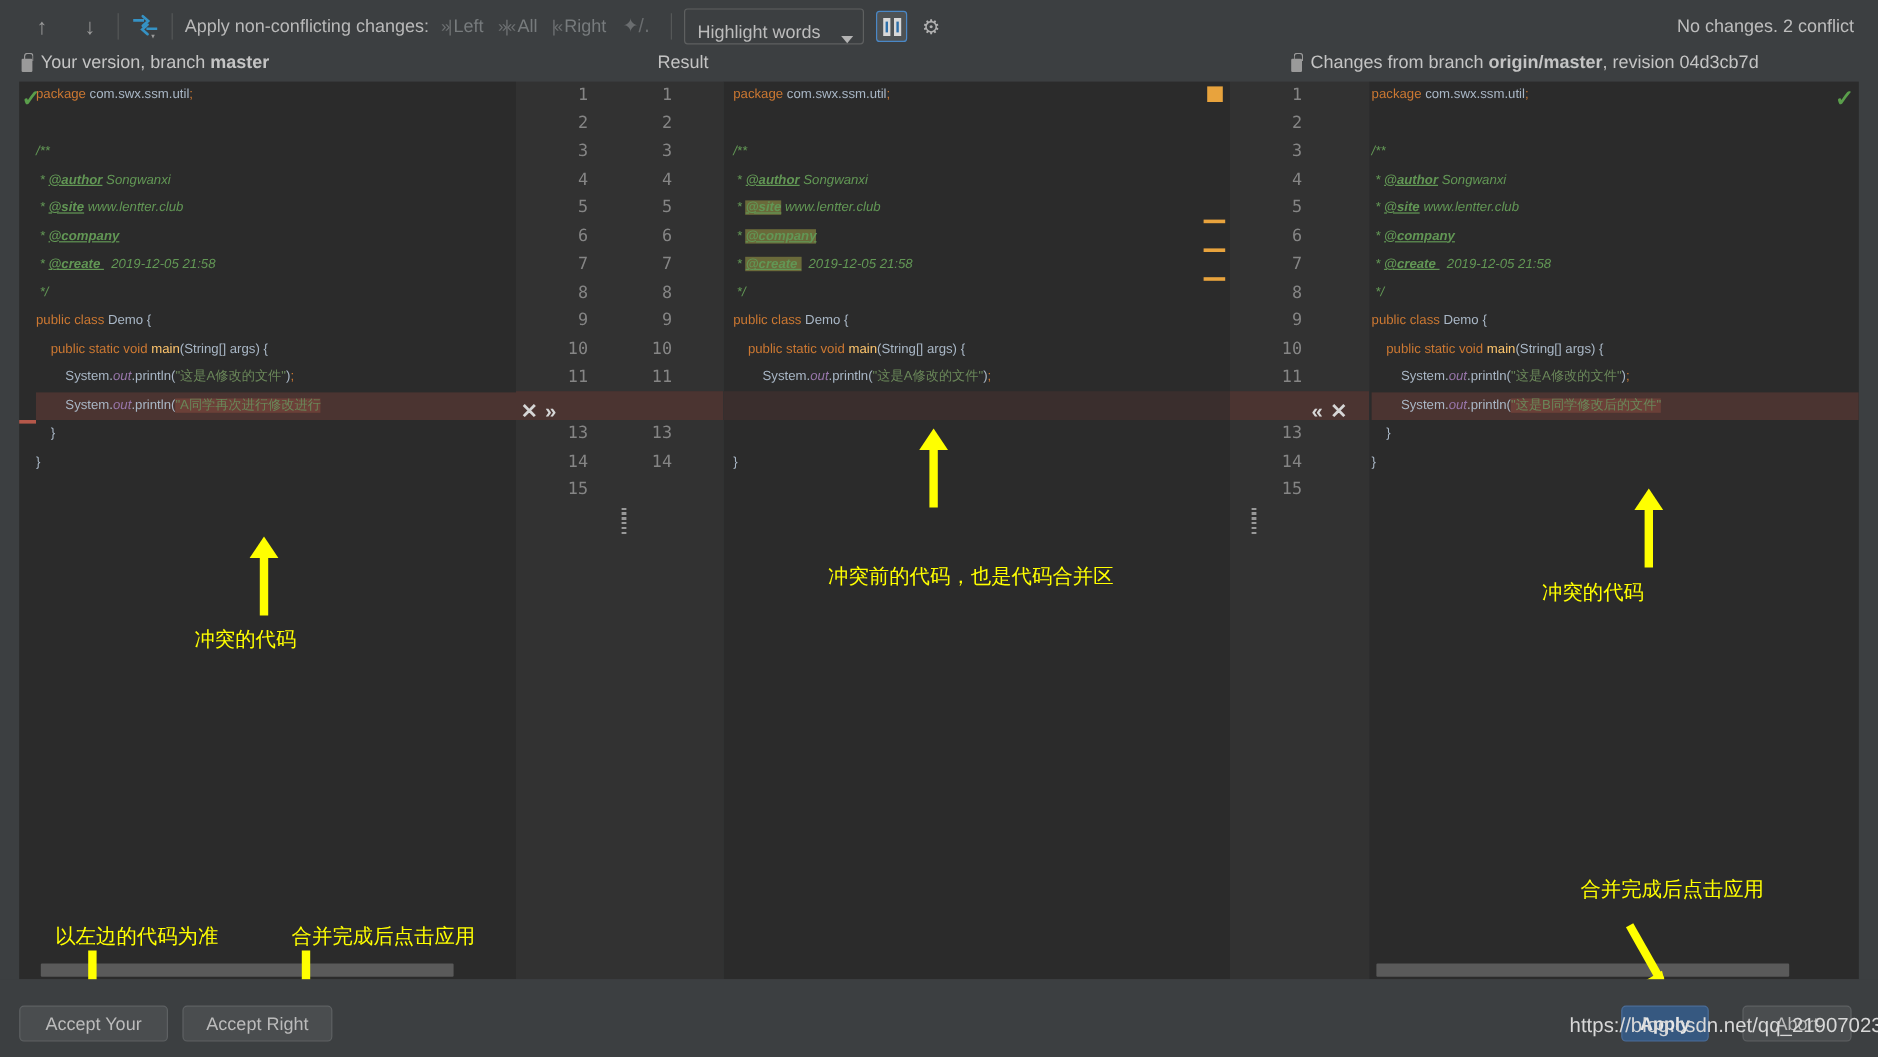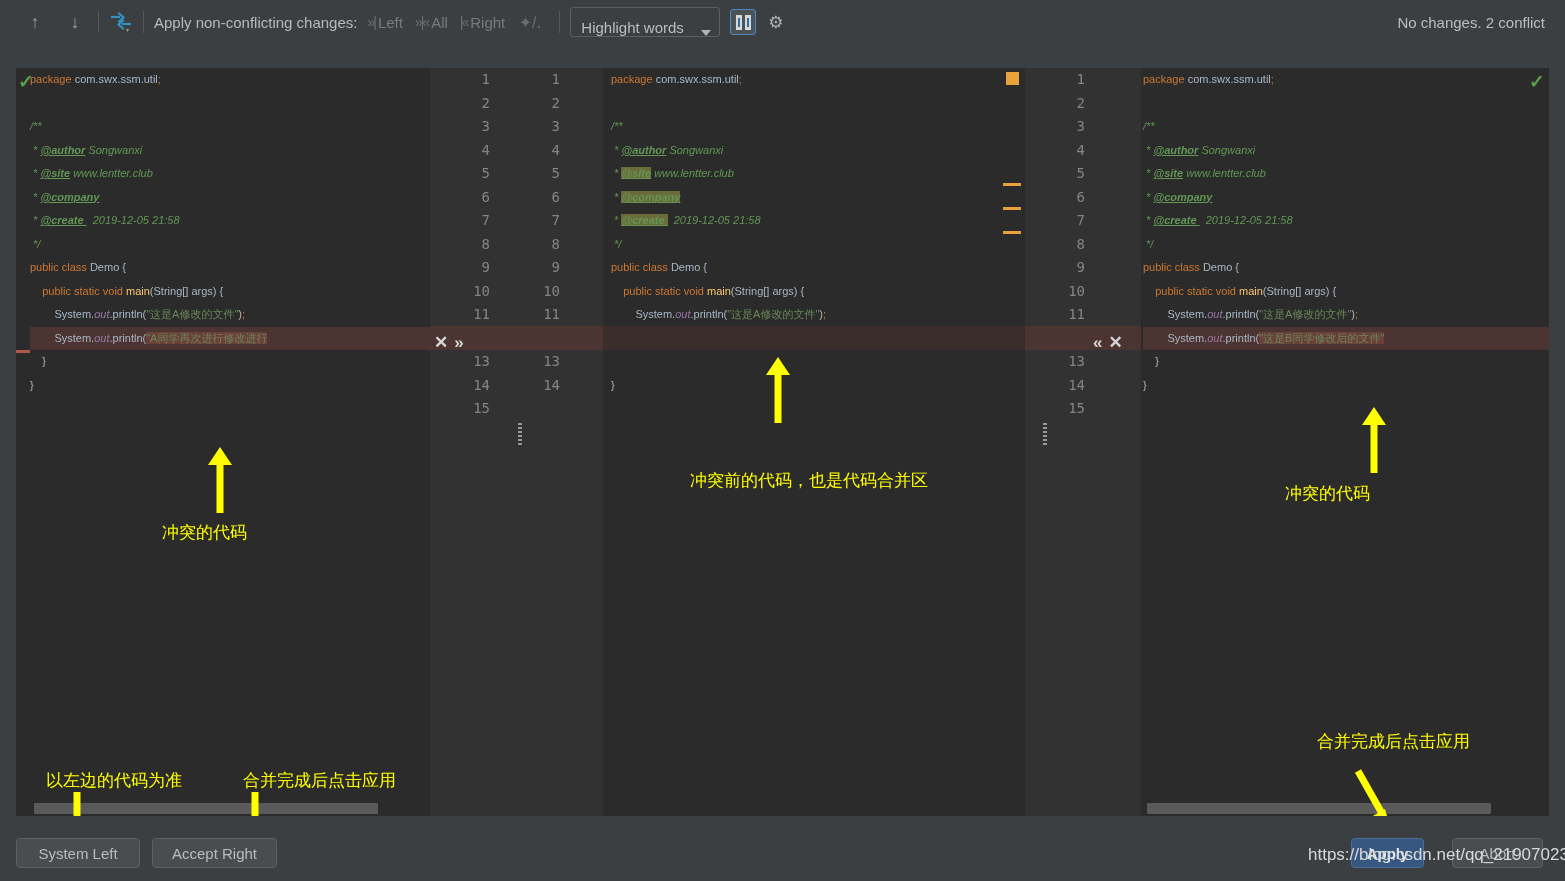--- a/index.html
+++ b/index.html
@@ -199,20 +199,31 @@
       </svg>
     </div>
 
     <div class="gear">
       <span>⚙</span>
     </div>
   </div>
 
   <div class="nochanges">No changes. 2 conflict</div>
 
+  <div class="headerrow">
+    <div class="hdr-left">
+      <span class="lock"></span>
+      <span><span>Your version, branch </span><span class="b">master</span></span>
+    </div>
+    <div class="hdr-mid">Result</div>
+    <div class="hdr-right">
+      <span class="lock"></span>
+      <span><span>Changes from branch </span><span class="b">origin/master</span><span>, revision 04d3cb7d</span></span>
+    </div>
+  </div>
 
   <div class="pane" id="pane-left">
     <div class="code pad-l" id="code-left"><div class="ln"><span class="kw">package</span><span class="plain"> com.swx.ssm.util</span><span class="semi">;</span></div><div class="ln">&nbsp;</div><div class="ln"><span class="cmt">/**</span></div><div class="ln"><span class="cmt"> * </span><span class="tag">@author</span><span class="cmt"> Songwanxi</span></div><div class="ln"><span class="cmt"> * </span><span class="tag">@site</span><span class="cmt"> www.lentter.club</span></div><div class="ln"><span class="cmt"> * </span><span class="tag">@company</span></div><div class="ln"><span class="cmt"> * </span><span class="tag">@create </span><span class="cmt">  2019-12-05 21:58</span></div><div class="ln"><span class="cmt"> */</span></div><div class="ln"><span class="kw">public class</span><span class="plain"> Demo {</span></div><div class="ln"><span class="plain">    </span><span class="kw">public static void</span><span class="plain"> </span><span class="mth">main</span><span class="plain">(String[] args) {</span></div><div class="ln"><span class="plain">        System.</span><span class="fld">out</span><span class="plain">.println(</span><span class="str">"这是A修改的文件"</span><span class="plain">)</span><span class="semi">;</span></div><div class="ln conflict-row"><span class="plain">        System.</span><span class="fld">out</span><span class="plain">.println(</span><span class="str conflict-strong">"A同学再次进行修改进行</span></div><div class="ln"><span class="plain">    }</span></div><div class="ln"><span class="plain">}</span></div></div>
     <span class="check" style="left:2px; top:2px;">✓</span>
     <div class="hscroll" style="left:18px; top:735px; width:344px;"></div>
   </div>
 
   <div class="bar" style="left:16px; top:350px; width:14px; height:3px; background:#b5584a;"></div>
 
   <div class="pane" id="gutter-left">
@@ -328,20 +339,20 @@
     <path d="M15 60 L27 42 L3 42 Z" fill="#ffff00"></path>
   </svg>
 
   <div class="anno" style="left:243px; top:769px;">合并完成后点击应用</div>
   <svg class="uparrow" style="left:240px; top:790px;" width="32" height="62">
     <path d="M15 2 L15 46" stroke="#ffff00" stroke-width="7" fill="none"></path>
     <path d="M15 60 L27 42 L3 42 Z" fill="#ffff00"></path>
   </svg>
 
   <div class="bottom">
-    <div class="btn" style="left:16px; top:22px; width:124px;">System Left</div>
+    <div class="btn" style="left:16px; top:22px; width:124px;">Accept Your</div>
     <div class="btn" style="left:152px; top:22px; width:125px;">Accept Right</div>
     <div class="btn primary" style="left:1351px; top:22px; width:73px;">Apply</div>
     <div class="btn" style="left:1452px; top:22px; width:91px;">Abort</div>
   </div>
 
   <div class="watermark">https://blog.csdn.net/qq_21907023</div>
 </div>
 
 </body></html>

